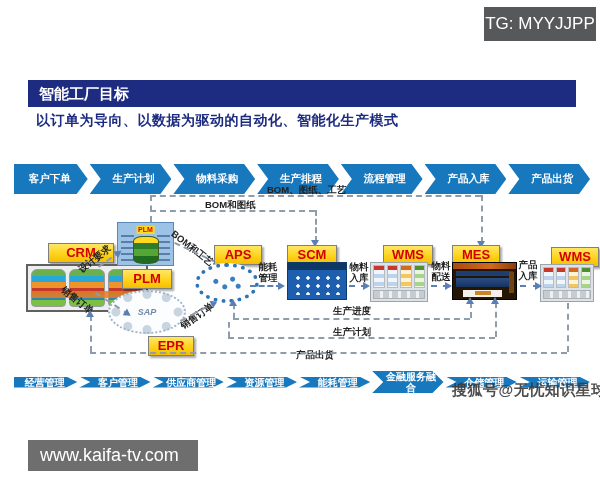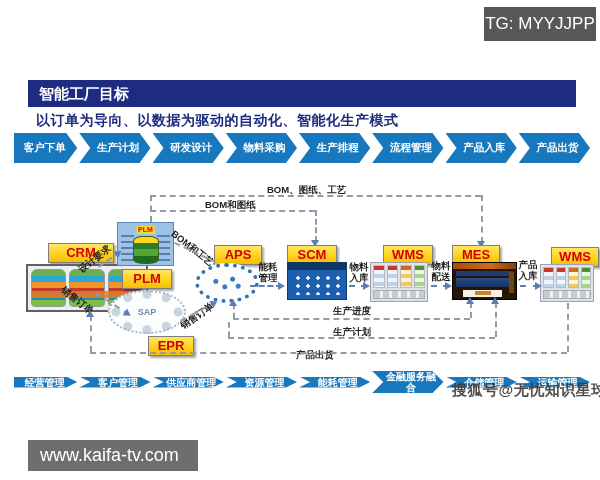--- a/index.html
+++ b/index.html
@@ -14,21 +14,21 @@
   .watermark { position:absolute; left:452px; top:381px; font-size:15px; font-weight:bold;
                color:rgba(58,58,58,.9); white-space:nowrap; letter-spacing:.5px; }
 
   
   .title-bar { position:absolute; left:28px; top:80px; width:548px; height:27px; background:#1d2b80;
                color:#fff; font-size:15px; font-weight:bold; line-height:27px; padding-left:11px; box-sizing:border-box; }
   .subtitle { position:absolute; left:36px; top:112px; font-size:14px; font-weight:bold; color:#1d2b80; letter-spacing:.5px; }
 
   
   .chain { position:absolute; left:14px; width:578px; height:30px; display:flex; }
-  .chain.top { top:133px;justify-content:center; }
+  .chain.top { top:164px;justify-content:center; }
   .chain.bottom { top:367px;align-items:center; }
   .chev { flex:1; margin-right:2px; background:#1778be; color:#fff; font-weight:bold; display:flex;
           align-items:center; justify-content:center; text-align:center; font-size:10.5px; line-height:1.1;
           padding:0 5px 0 11px;
           clip-path:polygon(0 0, calc(100% - 11px) 0, 100% 50%, calc(100% - 11px) 100%, 0 100%, 11px 50%); }
   .chev:first-child { clip-path:polygon(0 0, calc(100% - 11px) 0, 100% 50%, calc(100% - 11px) 100%, 0 100%); padding-left:3px; }
   .chain.bottom .chev { font-size:10px; }
 
   
   .syslabel { position:absolute; background:linear-gradient(180deg,#ffe763,#ffd21c 55%,#f5bf00);
@@ -113,38 +113,37 @@
         radial-gradient(circle at 8% 50%, #c8d4e0 4px, rgba(0,0,0,0) 5px),
         radial-gradient(circle at 92% 50%, #c8d4e0 4px, rgba(0,0,0,0) 5px),
         radial-gradient(circle at 24% 14%, #c8d4e0 4px, rgba(0,0,0,0) 5px),
         radial-gradient(circle at 76% 14%, #c8d4e0 4px, rgba(0,0,0,0) 5px),
         radial-gradient(circle at 24% 86%, #c8d4e0 4px, rgba(0,0,0,0) 5px),
         radial-gradient(circle at 76% 86%, #c8d4e0 4px, rgba(0,0,0,0) 5px),
         radial-gradient(circle at 50% 6%, #c8d4e0 4px, rgba(0,0,0,0) 5px),
         radial-gradient(circle at 50% 94%, #c8d4e0 4px, rgba(0,0,0,0) 5px);
       background-color:#fcfdfe; }
   .epr-sap { position:absolute; left:0; right:0; top:50%; transform:translateY(-55%); text-align:center;
-             font-size:9px; font-weight:bold; color:#6f8bab; }
+             font-size:9px; font-weight:bold; font-style:italic; color:#6f8bab; }
 </style>
 </head>
 <body>
 
 <div class="page">
 
   <div class="tg-badge">TG: MYYJJPP</div>
 
   <div class="title-bar">
     <span>智能工厂目标</span>
   </div>
   <div class="subtitle">以订单为导向、以数据为驱动的自动化、智能化生产模式</div>
 
   <div class="chain top">
     <div class="chev">客户下单</div>
     <div class="chev">生产计划</div>
-    <div class="chev">研发设计</div>
     <div class="chev">物料采购</div>
     <div class="chev">生产排程</div>
     <div class="chev">流程管理</div>
     <div class="chev">产品入库</div>
     <div class="chev">产品出货</div>
   </div>
 
   <div class="flabel" style="left:267px; top:184px;">BOM、图纸、工艺</div>
   <div class="flabel" style="left:205px; top:199px;">BOM和图纸</div>
   <div class="dh" style="left:150px; top:195px; width:331px;"></div>

